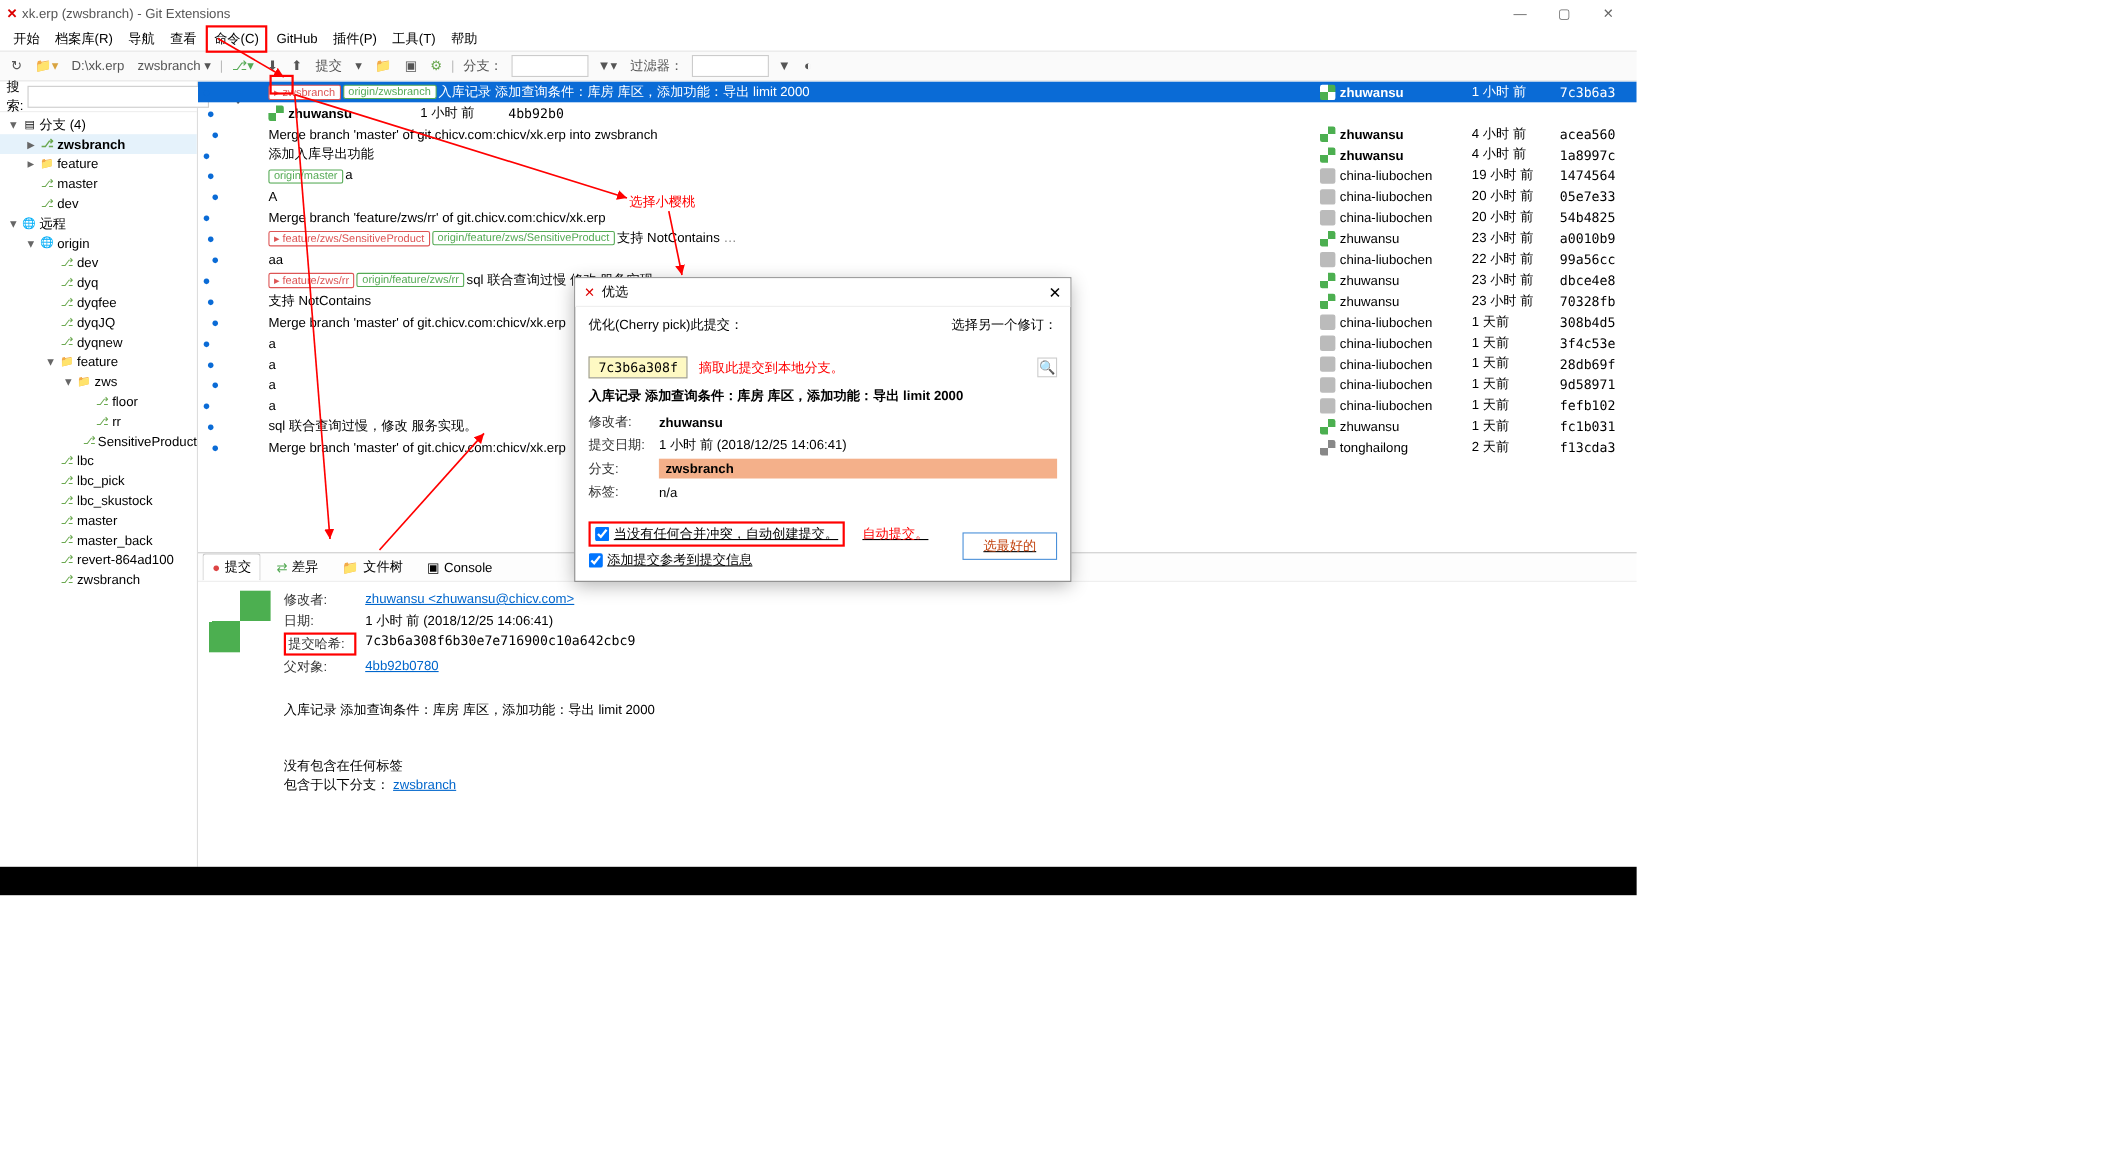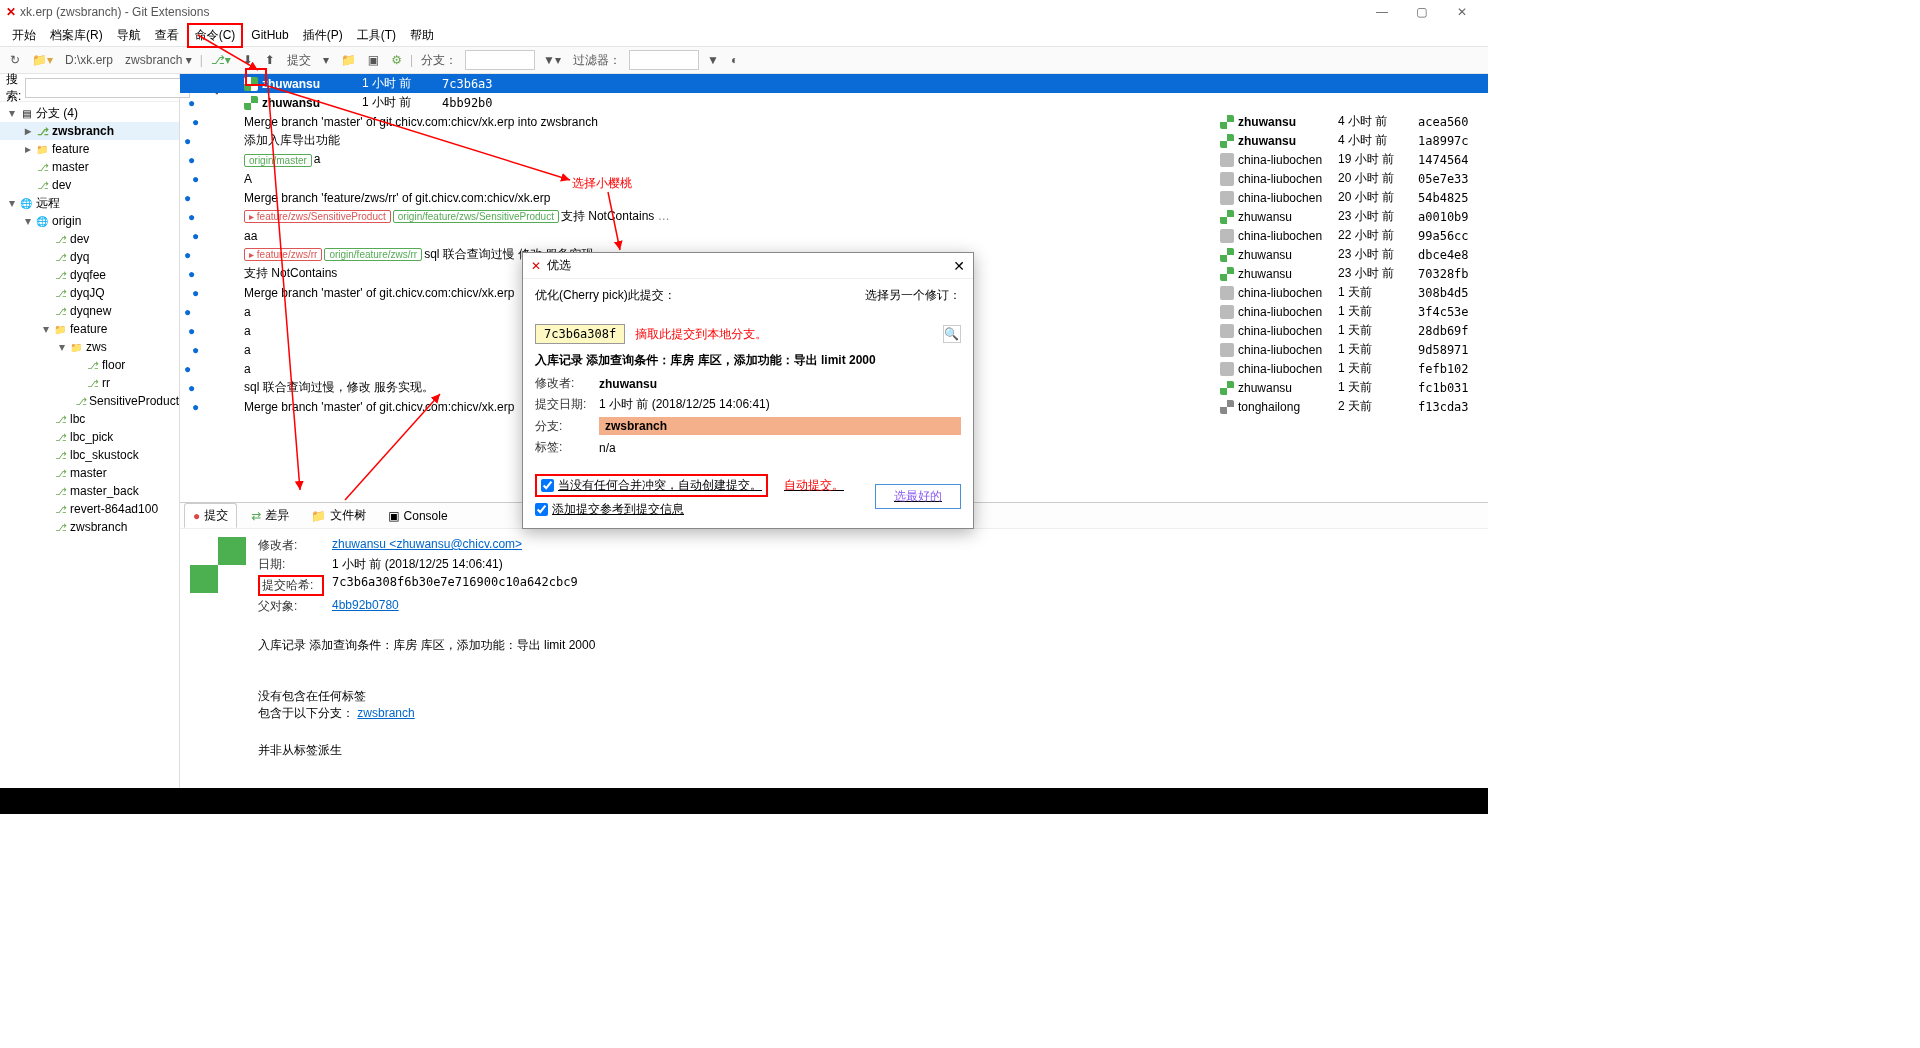--- a/index.html
+++ b/index.html
@@ -28,21 +28,21 @@
 .branch-icon { color: #6aa84f; }
 .folder-icon { color: #d9a441; }
 .remote-chip { color: #888; }
 .right-pane { flex: 1; display: flex; flex-direction: column; }
 .commit-list { flex: 1; overflow: hidden; position: relative; }
 .commit-row { height: 19px; display: flex; align-items: center; font-size: 11px; }
 .commit-row.selected { background: #0a6bd6; color: #fff; }
 .commit-row .graph-cell { width: 60px; flex-shrink: 0; }
 .commit-row .msg-cell { flex: 1; padding-left: 4px; overflow: hidden; white-space: nowrap; text-overflow: ellipsis; }
 .commit-row .author-cell { width: 100px; flex-shrink: 0; }
-.commit-row .time-cell { width: 80px; flex-shrink: 0; }
+.commit-row .time-cell { width: 80px; flex-shrink: 0; margin-left: 20px; }
 .commit-row .hash-cell { width: 70px; flex-shrink: 0; font-family: Consolas, monospace; }
 .commit-row .avatar-cell { width: 22px; flex-shrink: 0; display: flex; align-items: center; justify-content: center; }
 .commit-row.selected .author-cell { font-weight: bold; }
 .avatar { width: 14px; height: 14px; background: repeating-conic-gradient(#4caf50 0 90deg, #fff 90deg 180deg); border-radius: 2px; }
 .avatar.grey { background: #bbb; }
 .avatar.alt { background: repeating-conic-gradient(#888 0 90deg, #fff 90deg 180deg); }
 .ref-label { display: inline-block; padding: 0 4px; border: 1px solid #aaa; border-radius: 2px; background: #f5f5f5; margin-right: 2px; font-size: 10px; vertical-align: middle; }
 .ref-label.local { border-color: #d55; color: #d55; background:#fff; }
 .ref-label.remote { border-color: #5a5; color: #5a5; background:#fff; }
 .selected .ref-label { background:#fff; }
@@ -60,21 +60,21 @@
 .dialog .dlg-title { height: 26px; display: flex; align-items: center; padding: 0 8px; background: #fff; border-bottom: 1px solid #eee; }
 .dialog .dlg-title .spacer { flex: 1; }
 .dialog .dlg-title .close { cursor: pointer; font-size: 14px; }
 .dialog .dlg-body { padding: 8px 12px; }
 .dialog .field-row { display: flex; align-items: center; gap: 8px; margin: 4px 0; font-size: 11px; }
 .dialog .field-row .flabel { width: 56px; color: #333; }
 .dialog .hash-btn { border: 1px solid #999; padding: 2px 8px; font-family: Consolas, monospace; background: #fef9c3; cursor: pointer; }
 .dialog .branch-hi { background: #f4b08a; padding: 2px 6px; flex: 1; font-weight: bold; }
 .dialog .footer { display: flex; align-items: center; padding: 6px 12px 10px; gap: 10px; text-decoration: underline; }
 .dialog .footer .spacer { flex: 1; }
-.dialog .footer button { padding: 3px 18px; border: 1px solid #4a90d9; background: #fff; color: #8b5cf6; cursor: pointer; }
+.dialog .footer button { padding: 3px 18px; border: 1px solid #4a90d9; background: #fff; color: #c2410c; cursor: pointer; }
 .dialog .icon-btn { width: 18px; height: 18px; border: 1px solid #ccc; display: inline-flex; align-items: center; justify-content: center; cursor: pointer; }
 .annotation { position: absolute; color: red; font-size: 12px; pointer-events: none; }
 .bottom-edge { position:absolute; bottom:0; left:0; right:0; height:26px; background:#000; }
 .bottom-edge .watermark { position:absolute; right:6px; bottom:4px; color:#888; font-size:10px;}
 svg.arr { position: absolute; pointer-events: none; z-index: 200; }
 </style>
 </head>
 <body>
 
 <div class="titlebar">
@@ -252,20 +252,21 @@
           <span class="icon branch-icon">⎇</span>
           <span>zwsbranch</span>
         </div>
     </div>
   </div>
 
   <div class="right-pane">
     <div class="commit-list" id="commit-list">
         <div class="commit-row selected">
           <div class="graph-cell"><span style="color:#0a6bd6;margin-left:4px">●</span></div>
+          <div class="msg-cell"><span class="ref-label local">▸ zwsbranch</span><span class="ref-label remote">origin/zwsbranch</span><span>入库记录 添加查询条件：库房 库区，添加功能：导出 limit 2000</span></div>
           <div class="avatar-cell">
             <div class="avatar"></div>
           </div>
           <div class="author-cell" style="font-weight: bold;">zhuwansu</div>
           <div class="time-cell">1 小时 前</div>
           <div class="hash-cell">7c3b6a3</div>
         </div>
         <div class="commit-row">
           <div class="graph-cell"><span style="color:#0a6bd6;margin-left:8px">●</span></div>
           <div class="avatar-cell">
@@ -470,21 +471,20 @@
           <div class="label">父对象:</div>
           <div><a>4bb92b0780</a></div>
             <div></div>
         </div>
         <div style="clear:both;height:22px"></div>
         <div>入库记录 添加查询条件：库房 库区，添加功能：导出 limit 2000</div>
         <div style="height:30px"></div>
         <div style="margin-top:4px">没有包含在任何标签</div>
         <div><span>包含于以下分支：</span> <a style="color:#0066cc;text-decoration:underline">zwsbranch</a></div>
         <div style="height:20px"></div>
-        <div>并非从标签派生</div>
       </div>
     </div>
   </div>
 </div>
 
 <div class="dialog">
   <div class="dlg-title">
     <span style="color:#d00;margin-right:6px">✕</span>
     <span>优选</span>
     <span class="spacer"></span>

